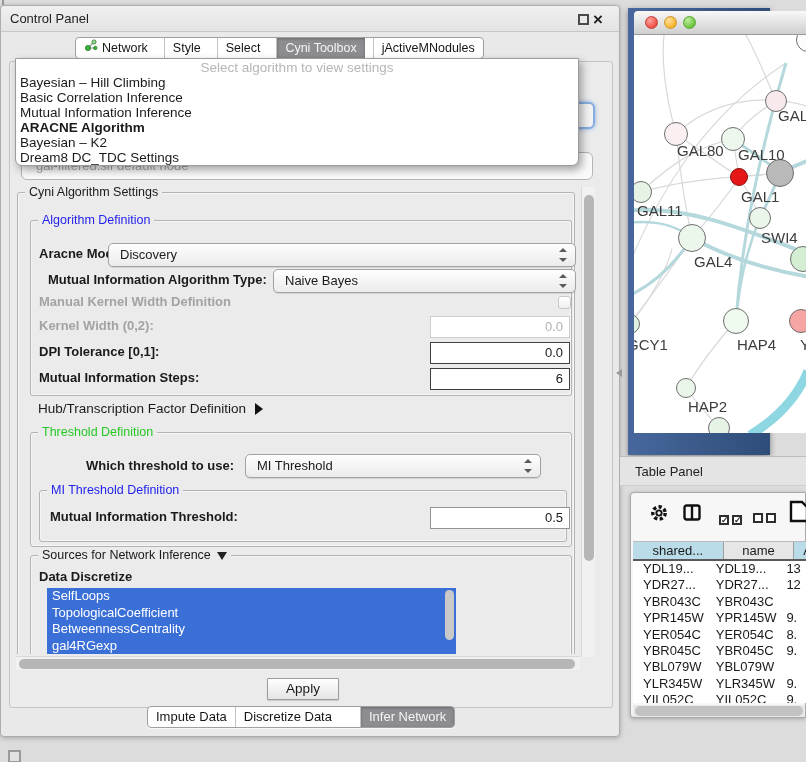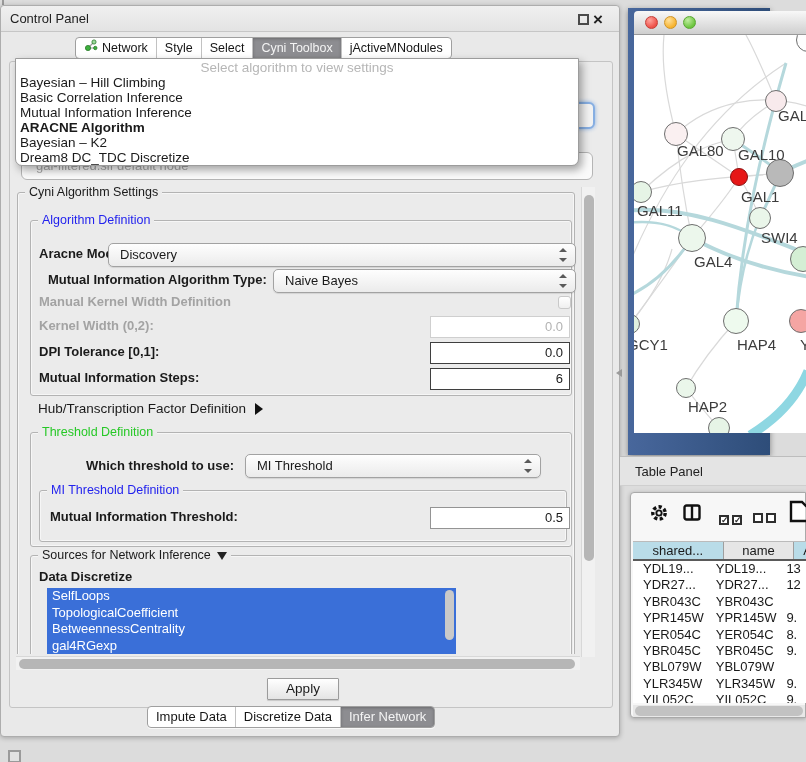--- a/index.html
+++ b/index.html
@@ -129,21 +129,21 @@
 
 <div class="top-notch"></div>
 
 <div class="cp">
   <div class="cp-titlebar">
     <div class="cp-title">Control Panel</div>
     <div class="float-btn"></div>
     <div class="close-btn">×</div>
   </div>
 
-  <div class="seg" style="left:74px; top:31px;">
+  <div class="seg" style="left:74px; top:31px;gap:8px;">
     <div class="tab">
       <span>
         <svg width="14" height="14" viewBox="0 0 14 14">
           <line x1="4" y1="10" x2="10" y2="4" stroke="#9a9a9a" stroke-width="1.2"></line>
           <line x1="4" y1="10" x2="11" y2="10" stroke="#9a9a9a" stroke-width="1.2"></line>
           <circle cx="4" cy="10" r="2.6" fill="#3db03d" stroke="#2a7a2a" stroke-width="0.8"></circle>
           <circle cx="10" cy="4" r="2.1" fill="#9ad89a" stroke="#2a7a2a" stroke-width="0.8"></circle>
           <circle cx="11.3" cy="10" r="1.7" fill="#3db03d" stroke="#2a7a2a" stroke-width="0.8"></circle>
         </svg>
       </span>
@@ -247,33 +247,33 @@
 
   <div class="btn" style="left:266px; top:672px; width:72px; height:22px;">Apply</div>
 
   <div class="seg" style="left:146px; top:700px;">
     <div class="tab" style="font-size:13px;">
         <span>Impute Data</span>
       </div>
     <div class="tab" style="font-size:13px;">
         <span>Discretize Data</span>
       </div>
-    <div class="tab sel" style="font-size:13px;">
+    <div class="tab sel" style="font-size:13px;margin-left:20px;">
         <span>Infer Network</span>
       </div>
   </div>
 
   <div class="popup">
     <div class="row ph">Select algorithm to view settings</div>
     <div class="row">Bayesian – Hill Climbing</div>
     <div class="row">Basic Correlation Inference</div>
     <div class="row">Mutual Information Inference</div>
     <div class="row bold">ARACNE Algorithm</div>
     <div class="row">Bayesian – K2</div>
-    <div class="row">Dream8 DC_TDC Discretize</div>
+    <div class="row">Dream8 DC_TDC Settings</div>
   </div>
 </div>
 
 <div class="corner-ico"></div>
 <div class="split-arrow"></div>
 
 <div class="netwin">
   <div class="net-titlebar">
     <div class="light red"></div>
     <div class="light yellow"></div>

